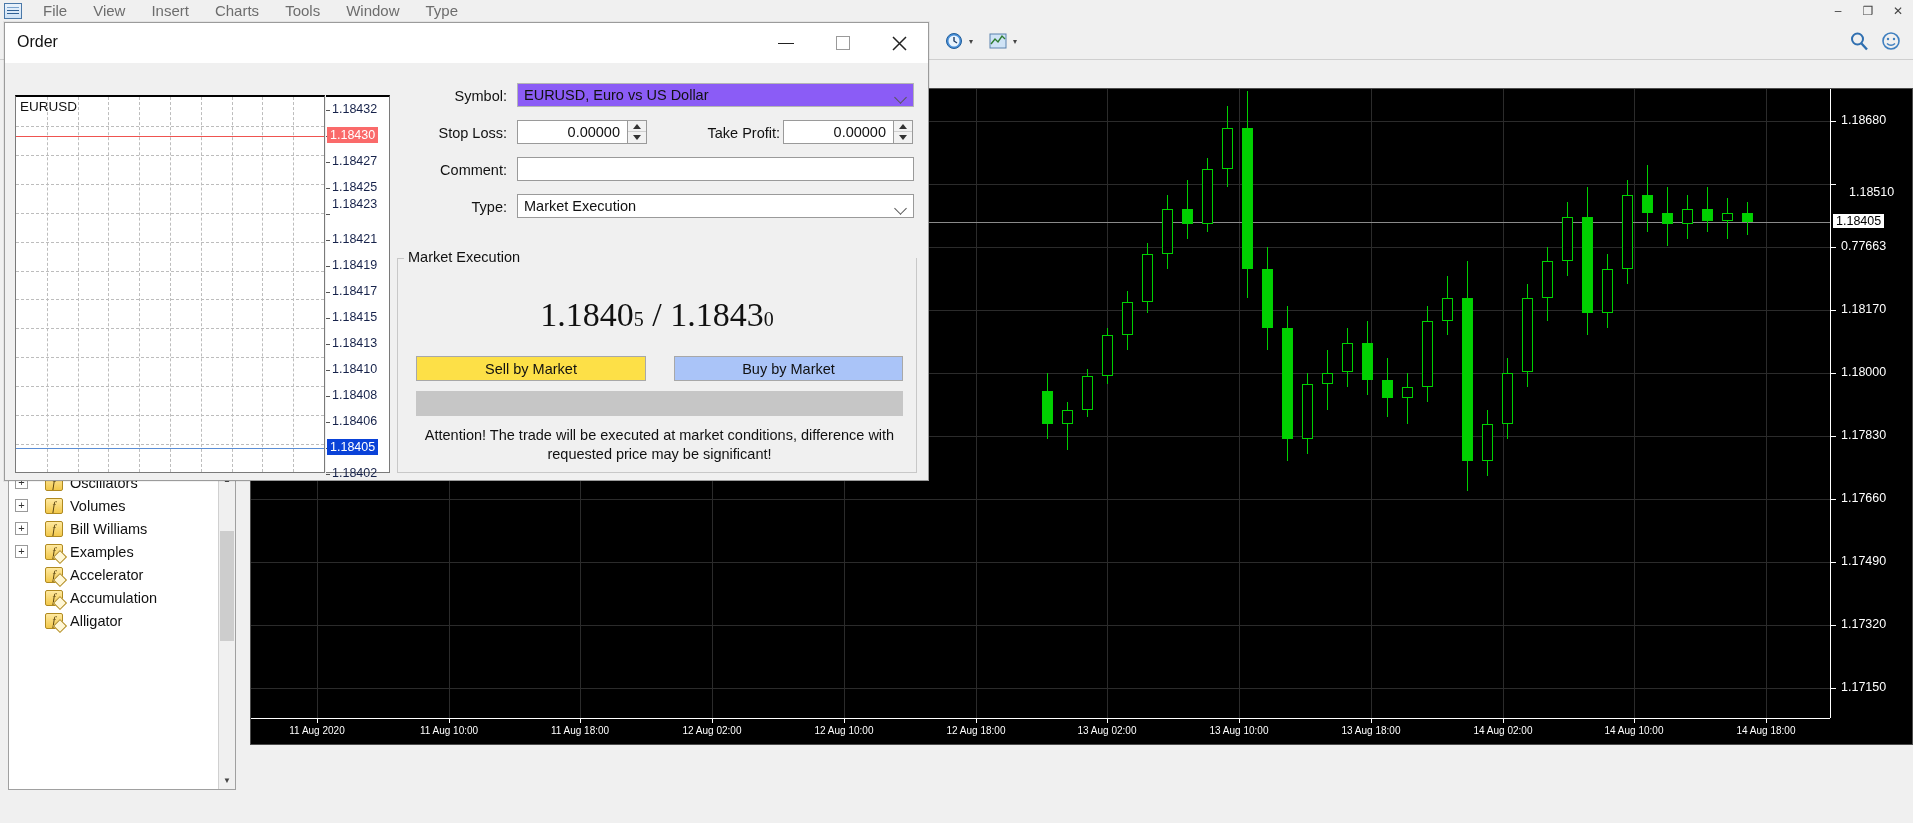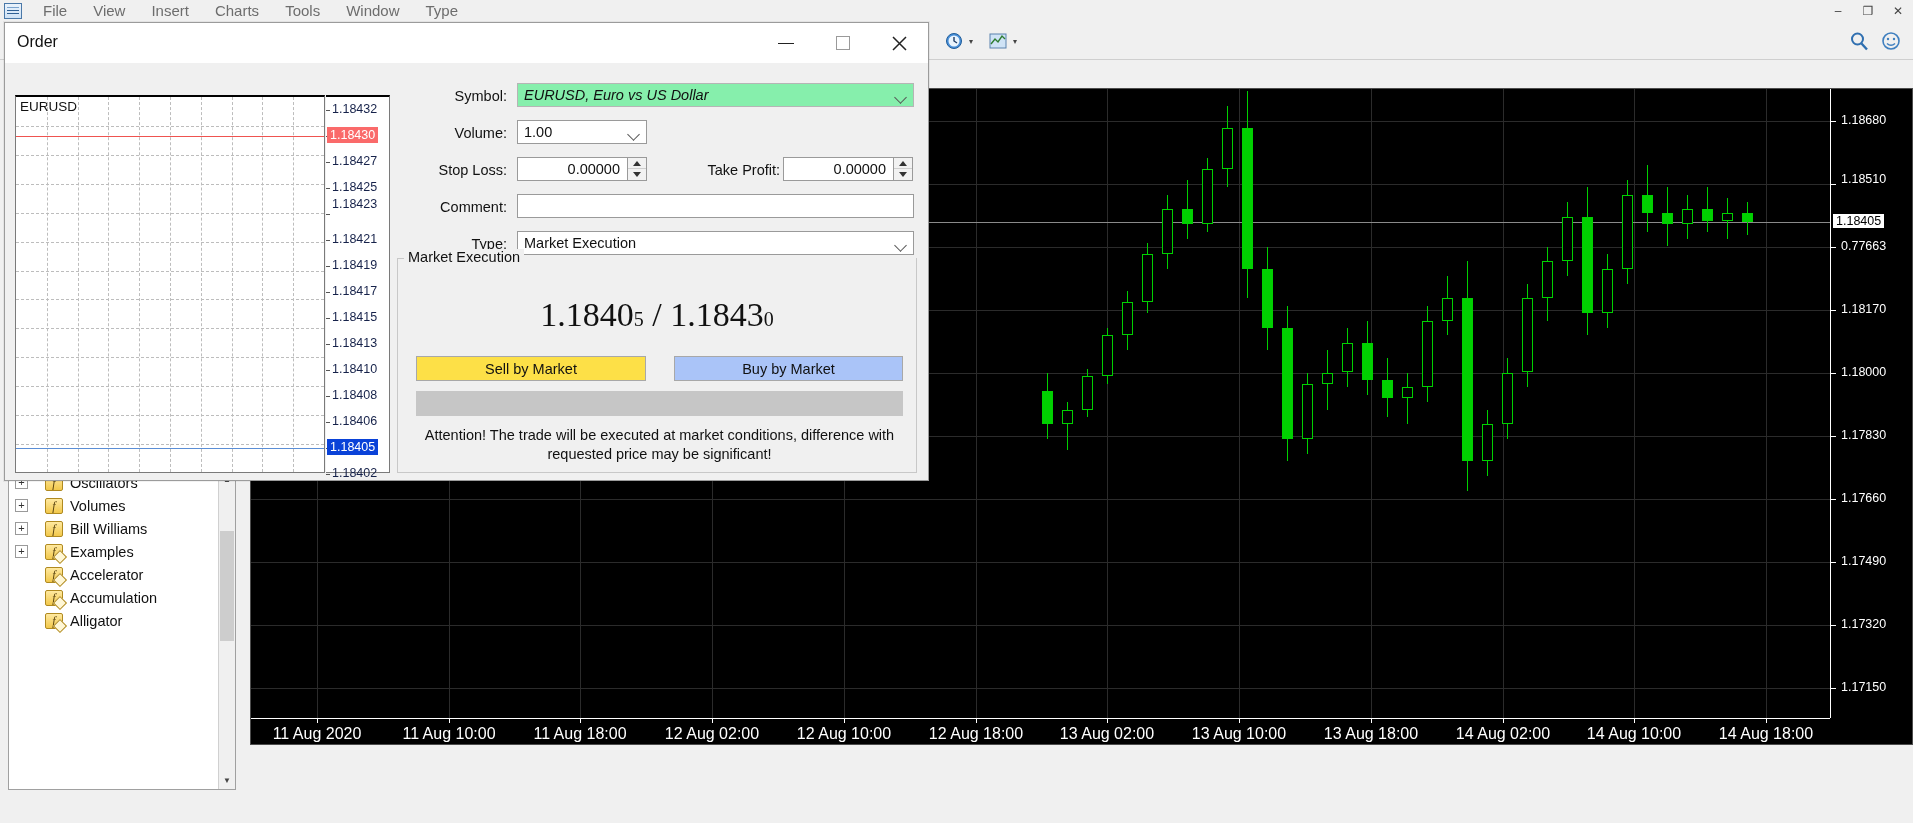--- a/index.html
+++ b/index.html
@@ -69,21 +69,21 @@
   .pa-label { position:absolute; left:10px; color:#fff; font-size:12.5px; }
   .pa-tick { position:absolute; left:0; width:5px; height:1px; background:#fff; }
   .pa-cur {
     position:absolute; left:2px; background:#fff; color:#000; font-size:12.5px;
     padding: 0 3px; white-space: nowrap;
   }
   .time-axis {
     position:absolute; left:0; right:82px; bottom:0; height:26px;
     border-top:1px solid #ffffff;
   }
-  .ta-label { position:absolute; top:6px; color:#fff; font-size:16px; white-space:nowrap; transform: translateX(-50%); }
+  .ta-label { position:absolute; top:6px; color:#fff; font-size:10px; white-space:nowrap; transform: translateX(-50%); }
   .ta-tick { position:absolute; top:0; width:1px; height:4px; background:#fff; }
 
   
   .chart-tabs {
     position:absolute; left:250px; top:745px; width:1663px; height:26px;
     background:#f0f0f0; display:flex; align-items:flex-end;
   }
   .ctab {
     height:24px; line-height:24px; padding:0 14px; font-size:14px; color:#8a8a8a;
     border-right:1px solid #c8c8c8;
@@ -169,21 +169,21 @@
   .tk-lab-ask { position:absolute; left:1px; background:#fa6a6a; color:#fff; font-size:12.5px; padding:1px 3px; }
   .tk-lab-bid { position:absolute; left:1px; background:#0a42d8; color:#fff; font-size:12.5px; padding:1px 3px; }
   .tk-tick { position:absolute; left:0; width:4px; height:1px; background:#555; }
 
   
   .frm { position:absolute; left:392px; top:60px; width:520px; }
   .frm-row { position:relative; height:31px; margin-bottom:6px; }
   .frm-lab { position:absolute; right:0; top:5px; font-size:14.5px; color:#111; }
   .lab-col { position:absolute; left:0; width:110px; height:24px; }
   .fld { position:absolute; border:1px solid #9a9a9a; background:#fff; height:24px; }
-  .fld.disabled { background:#86efac; color:#222; border-color:#b5b5b5;font-style:italic; }
+  .fld.disabled { background:#8b5cf6; color:#222; border-color:#b5b5b5; }
   .fld-txt { position:absolute; left:6px; top:3px; font-size:14.5px; color:#111; }
   .fld-txt.right { left:auto; right:7px; }
   .caret-dn {
     position:absolute; right:8px; top:9px; width:9px; height:9px;
     border-left:1.6px solid #555; border-bottom:1.6px solid #555; transform: rotate(-45deg);
   }
   .spin { position:absolute; width:19px; height:24px; border:1px solid #9a9a9a; border-left:none; background:#f2f2f2; }
   .spin .up, .spin .dn {
     position:absolute; left:0; right:0; height:11px; display:flex; align-items:center; justify-content:center;
   }
@@ -456,21 +456,21 @@
         </div>
         <div class="candle" style="left: 1491px;">
           <div class="wick" style="top: 113.029px; height: 33.3529px;"></div>
           <div class="body" style="top: 124.147px; height: 9.26471px; background: rgb(0, 208, 0);"></div>
         </div>
       </div>
     <div class="price-axis" id="price-axis">
         <div class="pa-tick" style="top: 31.5px;"></div>
         <div class="pa-label" style="top: 23.5px;">1.18680</div>
         <div class="pa-tick" style="top: 94.5px;"></div>
-        <div class="pa-label" style="top: 83px;">1.18510</div>
+        <div class="pa-label" style="top: 96px; margin-left: 8px;">1.18510</div>
         <div class="pa-tick" style="top: 157.5px;"></div>
         <div class="pa-label" style="top: 149.5px;">0.77663</div>
         <div class="pa-tick" style="top: 220.5px;"></div>
         <div class="pa-label" style="top: 212.5px;">1.18170</div>
         <div class="pa-tick" style="top: 283.5px;"></div>
         <div class="pa-label" style="top: 275.5px;">1.18000</div>
         <div class="pa-tick" style="top: 346.5px;"></div>
         <div class="pa-label" style="top: 338.5px;">1.17830</div>
         <div class="pa-tick" style="top: 409.5px;"></div>
         <div class="pa-label" style="top: 401.5px;">1.17660</div>
@@ -650,29 +650,20 @@
       <div class="frm-row">
         <div class="lab-col">
             <div class="frm-lab">Symbol:</div>
           </div>
         <div class="fld disabled" style="left:120px; width:397px;">
           <span class="fld-txt">EURUSD, Euro vs US Dollar</span>
           <span class="caret-dn"></span>
         </div>
       </div>
 
-      <div class="frm-row">
-        <div class="lab-col">
-            <div class="frm-lab">Volume:</div>
-          </div>
-        <div class="fld" style="left:120px; width:130px;">
-          <span class="fld-txt">1.00</span>
-          <span class="caret-dn"></span>
-        </div>
-      </div>
 
       <div class="frm-row">
         <div class="lab-col">
             <div class="frm-lab">Stop Loss:</div>
           </div>
         <div class="fld" style="left:120px; width:111px;">
           <span class="fld-txt right">0.00000</span>
         </div>
         <div class="spin" style="left:231px;">
           <div class="up">

